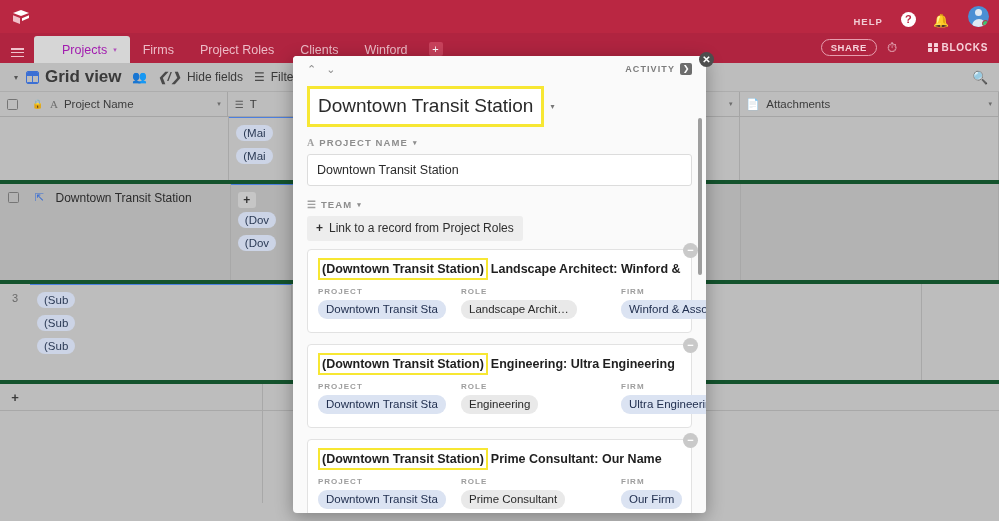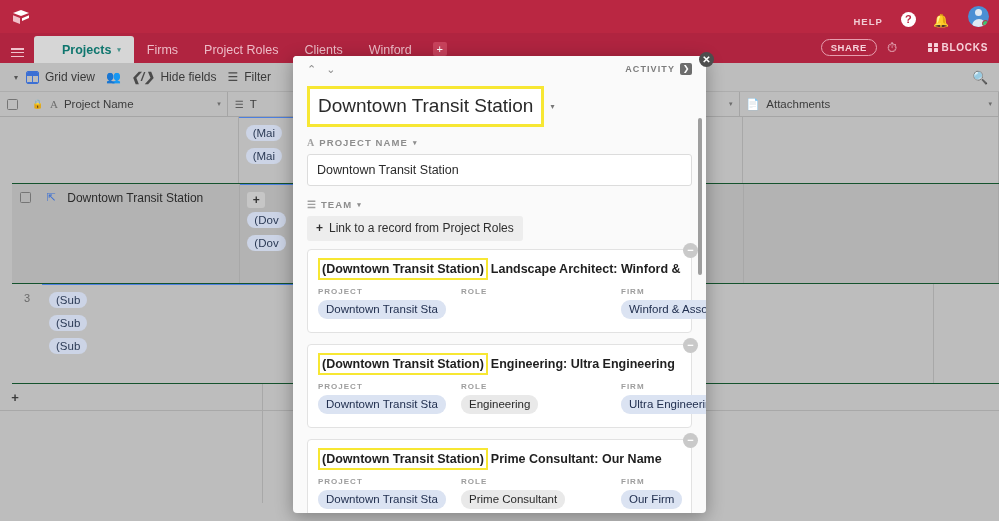--- a/index.html
+++ b/index.html
@@ -133,22 +133,22 @@
     padding: 0 13px;
     display: flex;
     align-items: center;
     color: #edbcc7;
     font-size: 12.5px;
     border-radius: 3px 3px 0 0;
     white-space: nowrap;
   }
   .tab.active {
     background: #d6d6d6;
-    color: #0f766e;
-    font-weight: bold;
+    color: #a21caf;
+    font-weight: normal;
     padding-left: 28px;
   }
   .tab .tcaret { font-size: 7px; margin-left: 6px; opacity: .7; }
 
   .tab-add {
     width: 14px; height: 14px;
     margin: 0 0 7px 8px;
     border-radius: 2px;
     background: #c8425c;
     color: #fff;
@@ -219,21 +219,21 @@
     border-radius: 2px;
     display: grid;
     grid-template-columns: 1fr 1fr;
     grid-template-rows: 4px 1fr;
     overflow: hidden;
   }
   .grid-icon i { border-right: 1px solid #3b6fd4; border-bottom: 1px solid #3b6fd4; }
   .grid-icon i:nth-child(1) { background: #3b6fd4; }
   .grid-icon i:nth-child(2) { background: #3b6fd4; border-right: 0; }
   .grid-icon i:nth-child(4) { border-right: 0; }
-  .vb-label-strong { font-weight: normal; font-size: 12px; }
+  .vb-label-strong { font-weight: bold; font-size: 17px; }
   .people-icon { color: #6a6a6a; font-size: 12px; letter-spacing: -1px; }
   .code-icon { color: #4a4a4a; font-size: 12px; font-weight: bold; font-style: italic; }
   .filter-icon { color: #4a4a4a; font-size: 12px; }
   .vb-spacer { flex: 1; }
   .search-icon-btn { color: #3a3a3a; font-size: 13px; }
 
   
   .grid-wrap {
     position: relative;
     height: 459px;
@@ -274,23 +274,22 @@
   .link-type-icon { color: #5a5a5a; font-size: 10px; }
   .attach-icon { color: #4a4a4a; font-size: 11px; }
 
   .col-name  { width: 233px; }
   .col-team  { width: 262px; }
   .col-mid   { width: 330px; }
   .col-attach{ width: 300px; }
 
   .grid-row {
     display: flex;
-    border-bottom: 1px solid #14532d;
+    border-bottom: 4px solid #14532d;
     background: #bdbdbd;
-    margin-left: 12px;
   }
   .grid-row.selected { background: #b3b3b3; }
   .gr-cell {
     padding: 7px;
     border-right: 1px solid #a8a8a8;
     font-size: 12px;
     color: #2b2b2b;
     overflow: hidden;
   }
   .gr-cell.team-cell { border-top: 1.5px solid #4c7fe0; }
@@ -771,20 +770,21 @@
             <span class="hl">(Downtown Transit Station)</span>
               <span> Landscape Architect: Winford &amp;…</span>
           </div>
           <div class="card-fields">
             <div class="cf-col c-project">
               <div class="cf-label">PROJECT</div>
               <span class="cf-chip blue trunc">Downtown Transit Sta</span>
             </div>
             <div class="cf-col c-role">
               <div class="cf-label">ROLE</div>
+              <span class="cf-chip gray">Landscape Archit…</span>
             </div>
             <div class="cf-col c-firm">
               <div class="cf-label">FIRM</div>
               <span class="cf-chip blue">Winford &amp; Assoc.</span>
             </div>
           </div>
         </div>
 
         
         <div class="link-card">

